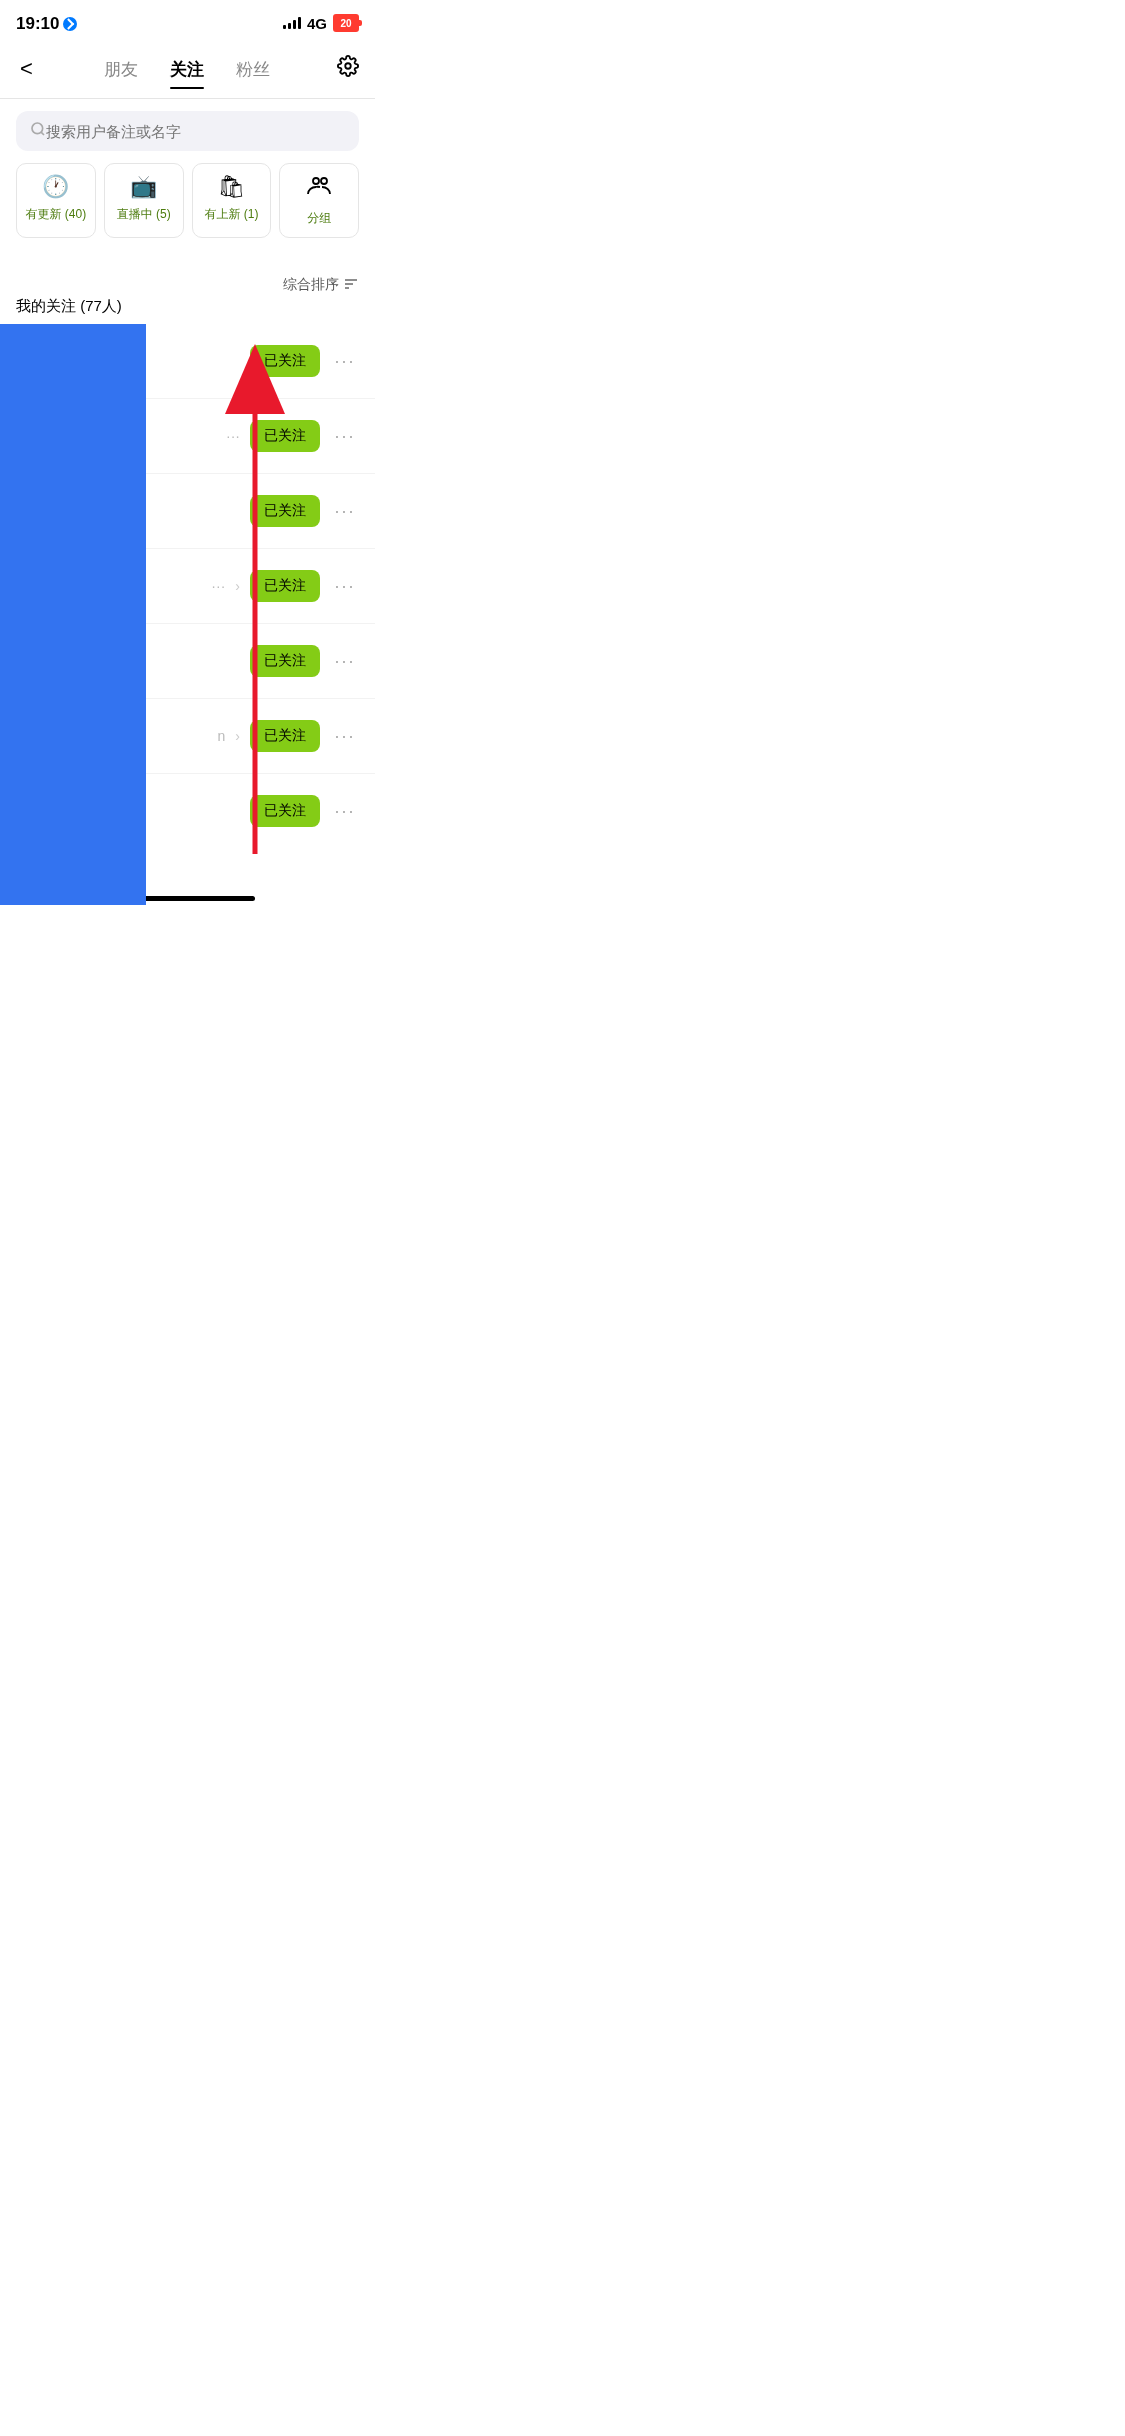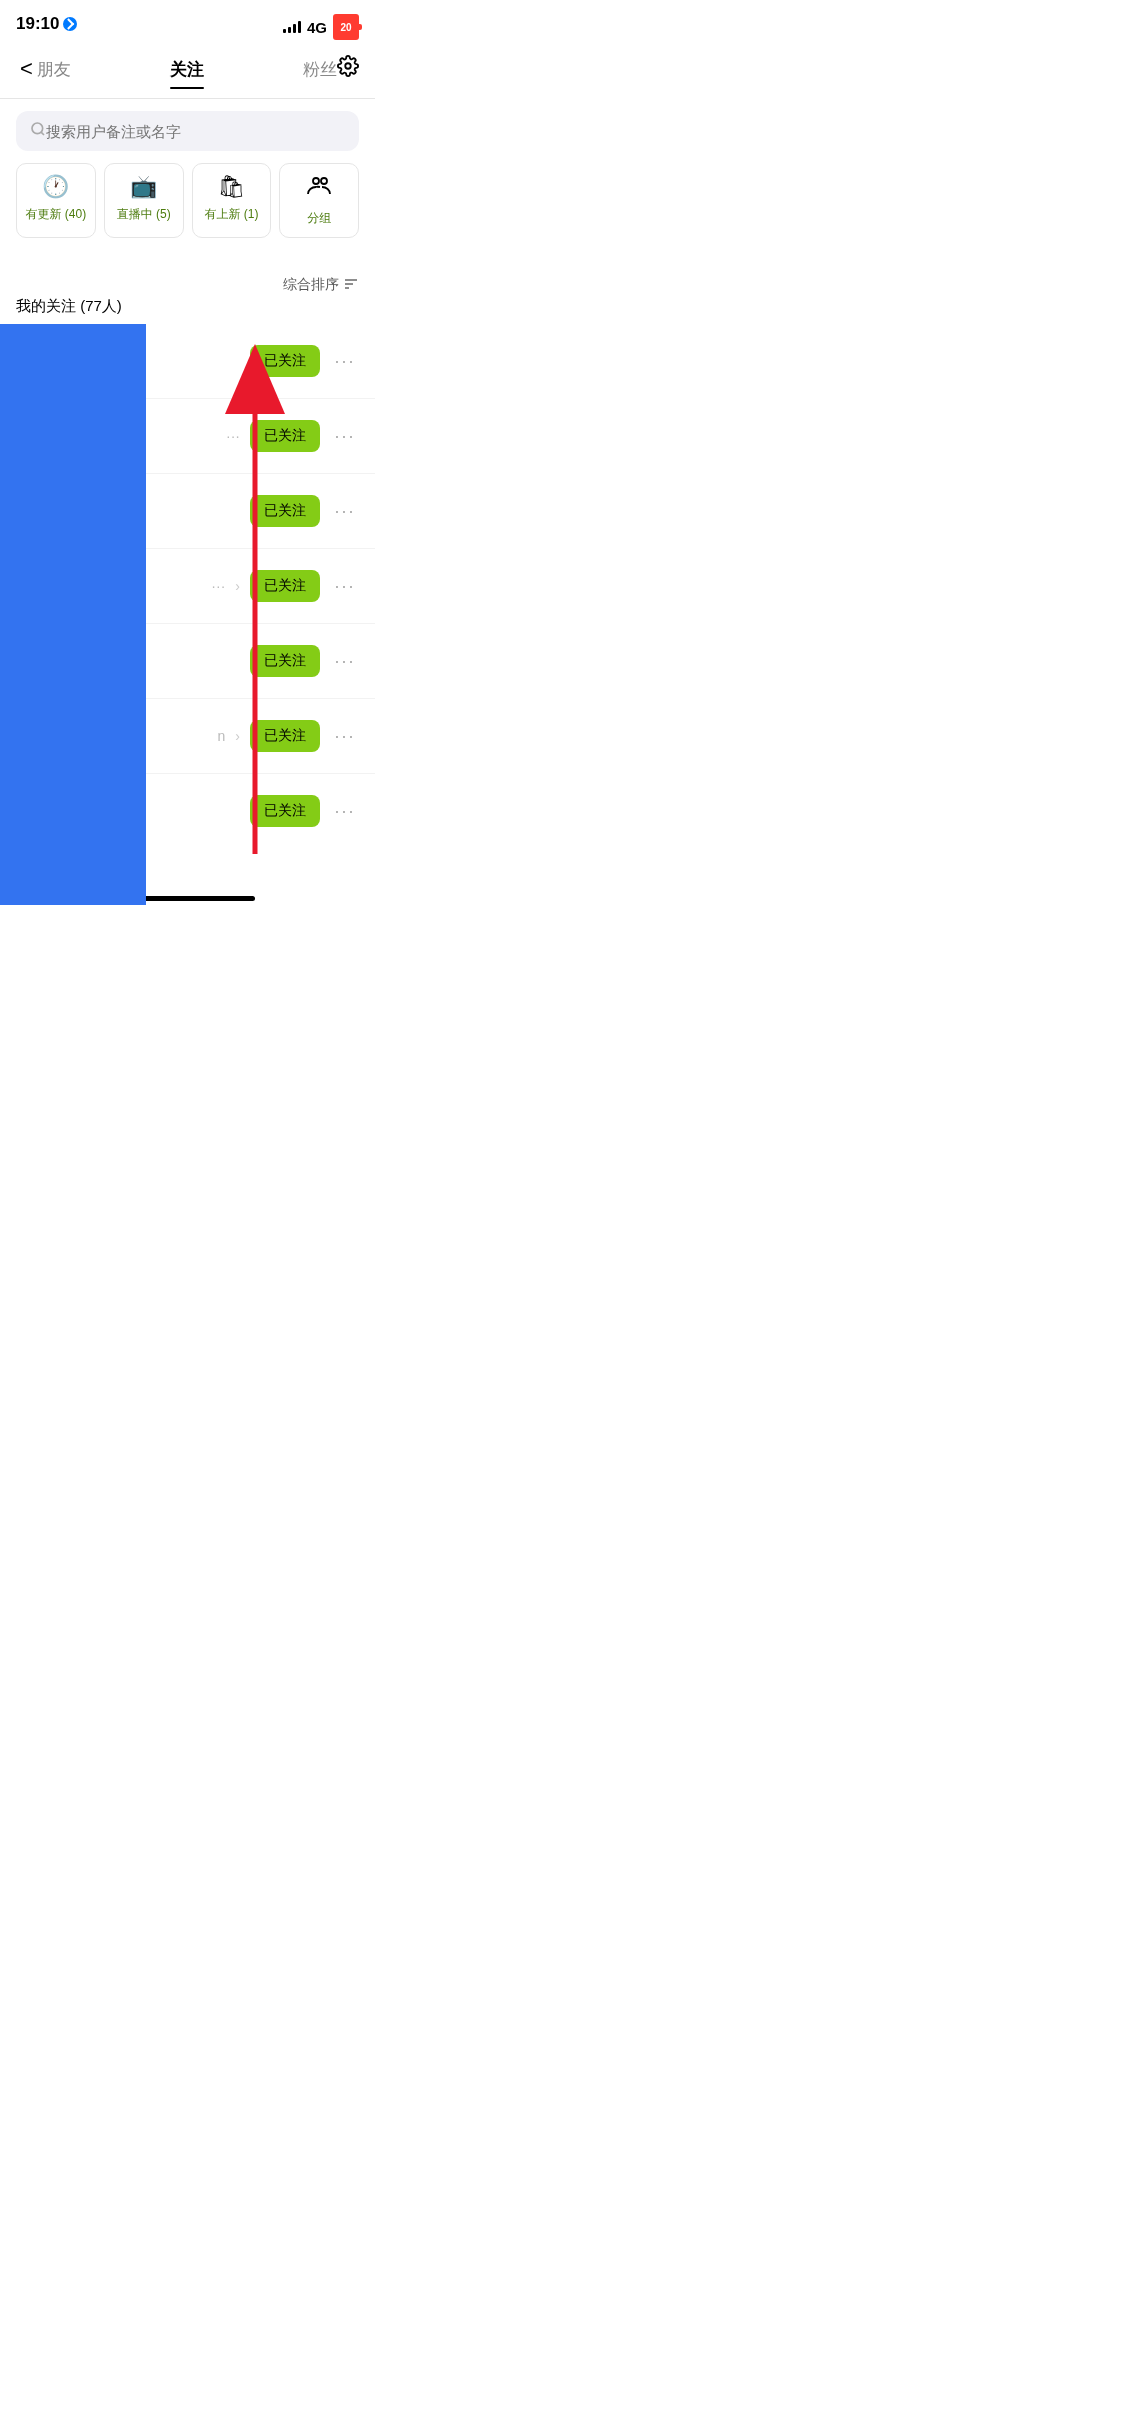--- a/index.html
+++ b/index.html
@@ -70,21 +70,21 @@
       font-size: 15px;
       font-weight: 600;
       color: #000;
     }
     .battery {
       display: flex;
       align-items: center;
     }
     .battery-body {
       width: 26px;
-      height: 26px;
+      height: 18px;
       border: 2px solid #ff3b30;
       border-radius: 3px;
       position: relative;
       display: flex;
       align-items: center;
       padding: 1px;
       background: #ff3b30;
     }
     .battery-body::after {
       content: '';
@@ -115,22 +115,22 @@
     .nav-back {
       font-size: 22px;
       color: #000;
       cursor: pointer;
       padding: 4px;
       font-weight: 300;
     }
     .nav-tabs {
       flex: 1;
       display: flex;
-      justify-content: space-between;
-      gap: 18px;
+      justify-content: center;
+      gap: 32px;
     }
     .nav-tab {
       font-size: 17px;
       color: #888;
       cursor: pointer;
       padding: 4px 0;
       position: relative;
     }
     .nav-tab.active {
       color: #000;

